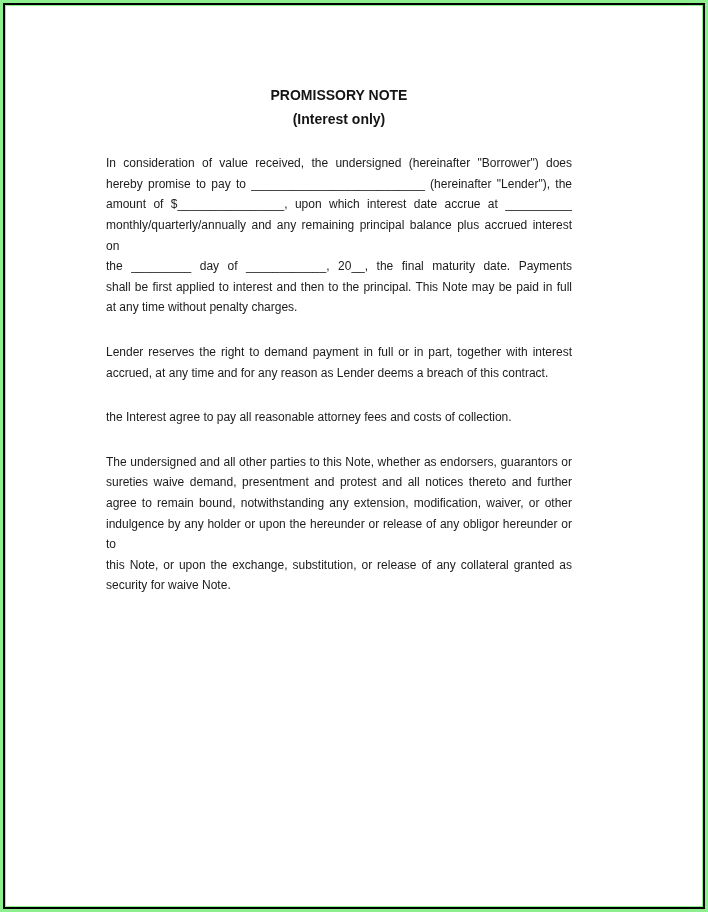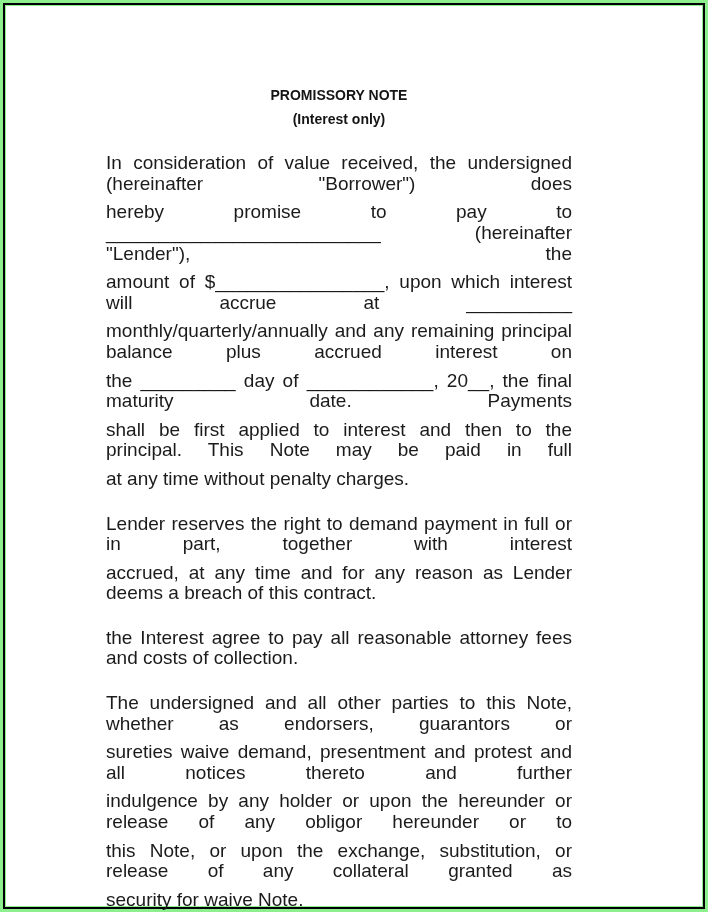--- a/index.html
+++ b/index.html
@@ -36,64 +36,64 @@
     text-align: center;
     font-weight: bold;
     font-size: 14px;
     line-height: 20.6px;
     color: #141414;
   }
   .doc-subtitle { margin-top: 3px; }
   .para { margin-top: 24px; }
   .para:first-of-type { margin-top: 0; }
   .pline {
-    font-size: 19px;
+    font-size: 12px;
     line-height: 20.6px;
     text-align: justify;
     text-align-last: justify;
     white-space: normal;
-    margin-top: 8px;
   }
   .pline.last {
     text-align-last: auto;
   }
 </style>
 </head>
 <body>
 
 <div class="frame">
   <div class="frame-black">
     <div class="page">
       <div class="content">
 
         <div class="doc-title">PROMISSORY NOTE</div>
         <div class="doc-subtitle">(Interest only)</div>
 
         <div class="para" style="margin-top:24px">
           <div class="pline">In consideration of value received, the undersigned (hereinafter "Borrower") does</div>
           <div class="pline">hereby promise to pay to __________________________ (hereinafter "Lender"), the</div>
-          <div class="pline">amount of $________________, upon which interest will accrue at __________</div>
+          <div class="pline">amount of $________________, upon which interest date accrue at __________</div>
           <div class="pline">monthly/quarterly/annually and any remaining principal balance plus accrued interest on</div>
           <div class="pline">the _________ day of ____________, 20__, the final maturity date.  Payments</div>
           <div class="pline">shall be first applied to interest and then to the principal.  This Note may be paid in full</div>
           <div class="pline last">at any time without penalty charges.</div>
         </div>
 
         <div class="para">
           <div class="pline">Lender reserves the right to demand payment in full or in part, together with interest</div>
           <div class="pline last">accrued, at any time and for any reason as Lender deems a breach of this contract.</div>
         </div>
 
         <div class="para">
           <div class="pline last">the Interest agree to pay all reasonable attorney fees and costs of collection.</div>
         </div>
 
         <div class="para">
           <div class="pline">The undersigned and all other parties to this Note, whether as endorsers, guarantors or</div>
           <div class="pline">sureties waive demand, presentment and protest and all notices thereto and further</div>
+          <div class="pline">agree to remain bound, notwithstanding any extension, modification, waiver, or other</div>
           <div class="pline">indulgence by any holder or upon the hereunder or release of any obligor hereunder or to</div>
           <div class="pline">this Note, or upon the exchange, substitution, or release of any collateral granted as</div>
           <div class="pline last">security for waive Note.</div>
         </div>
 
       </div>
     </div>
   </div>
 </div>
 

